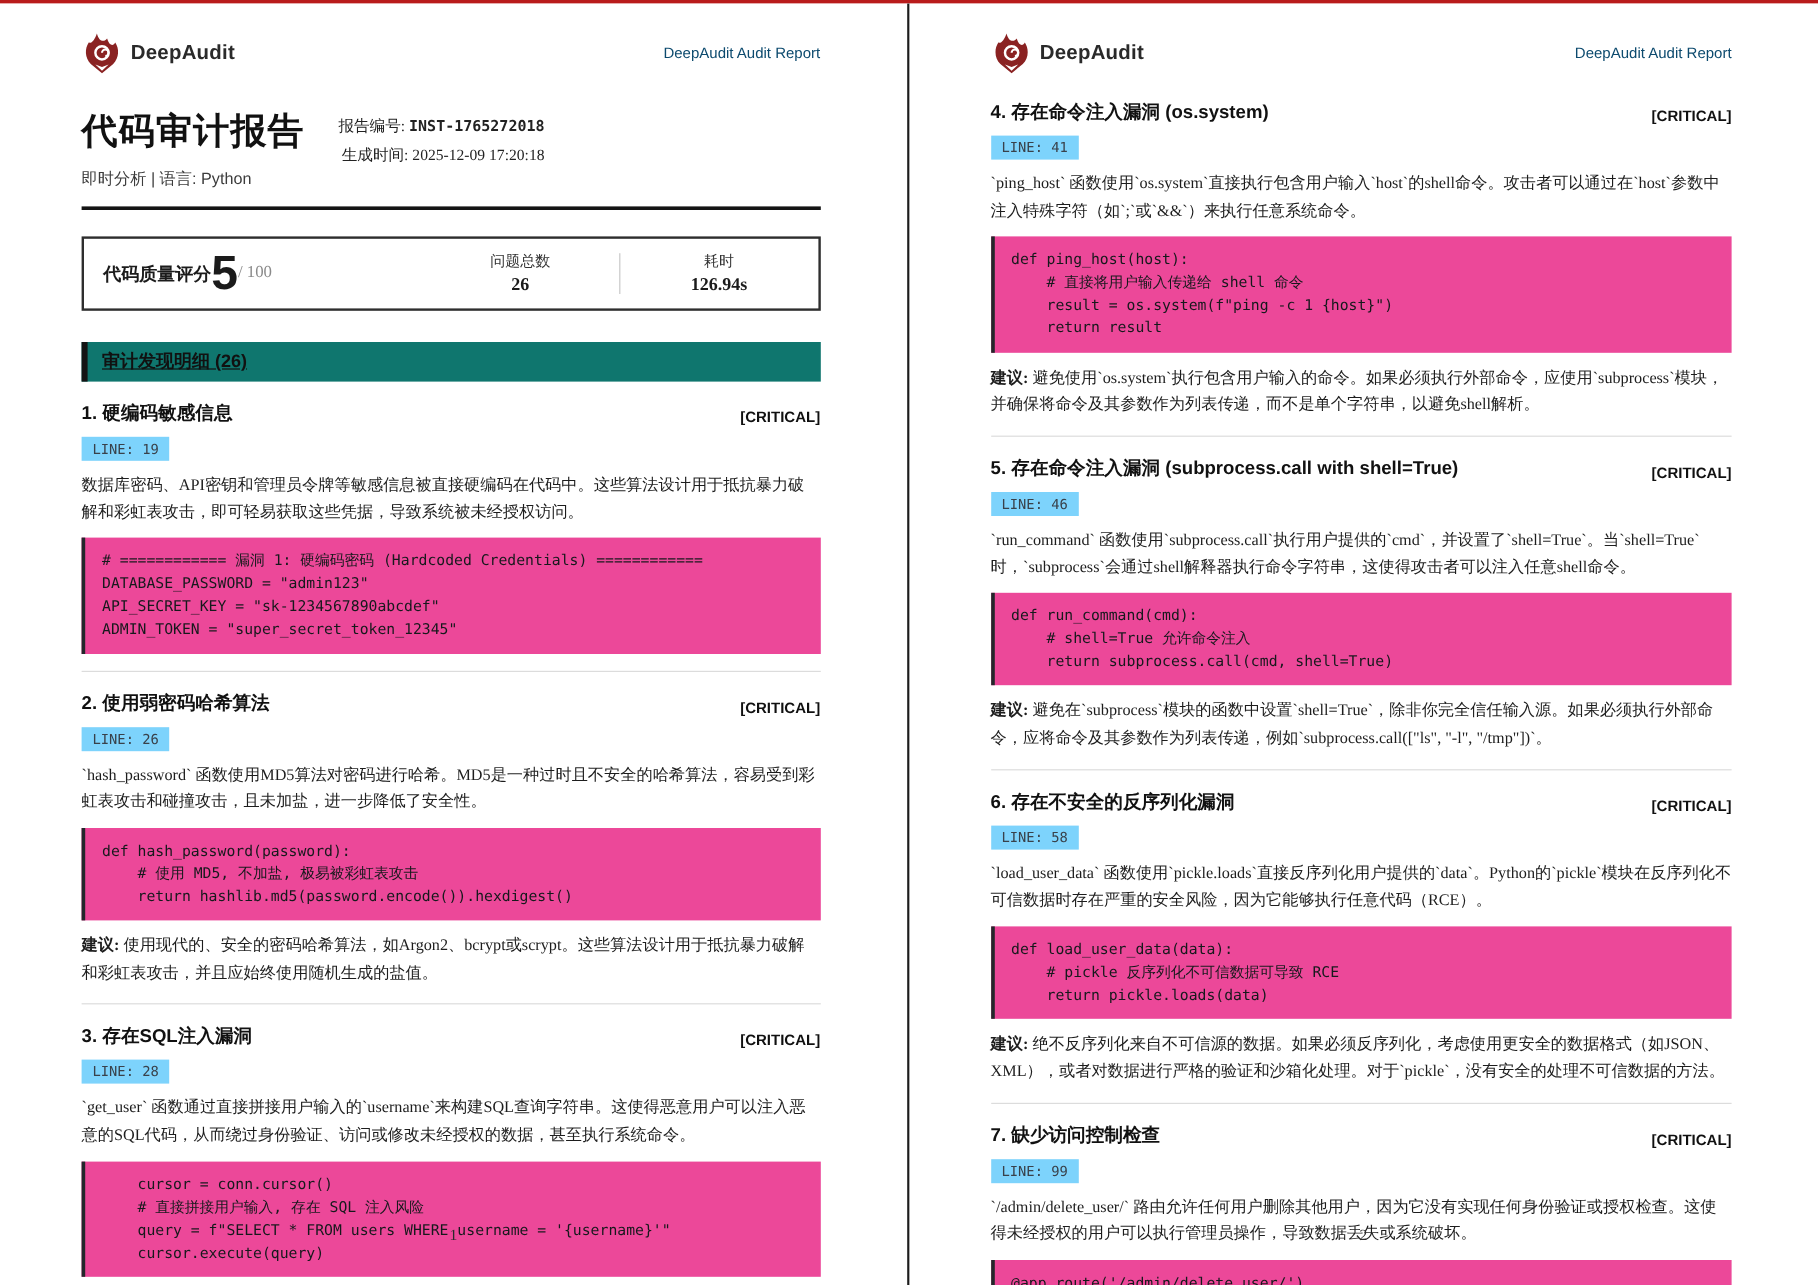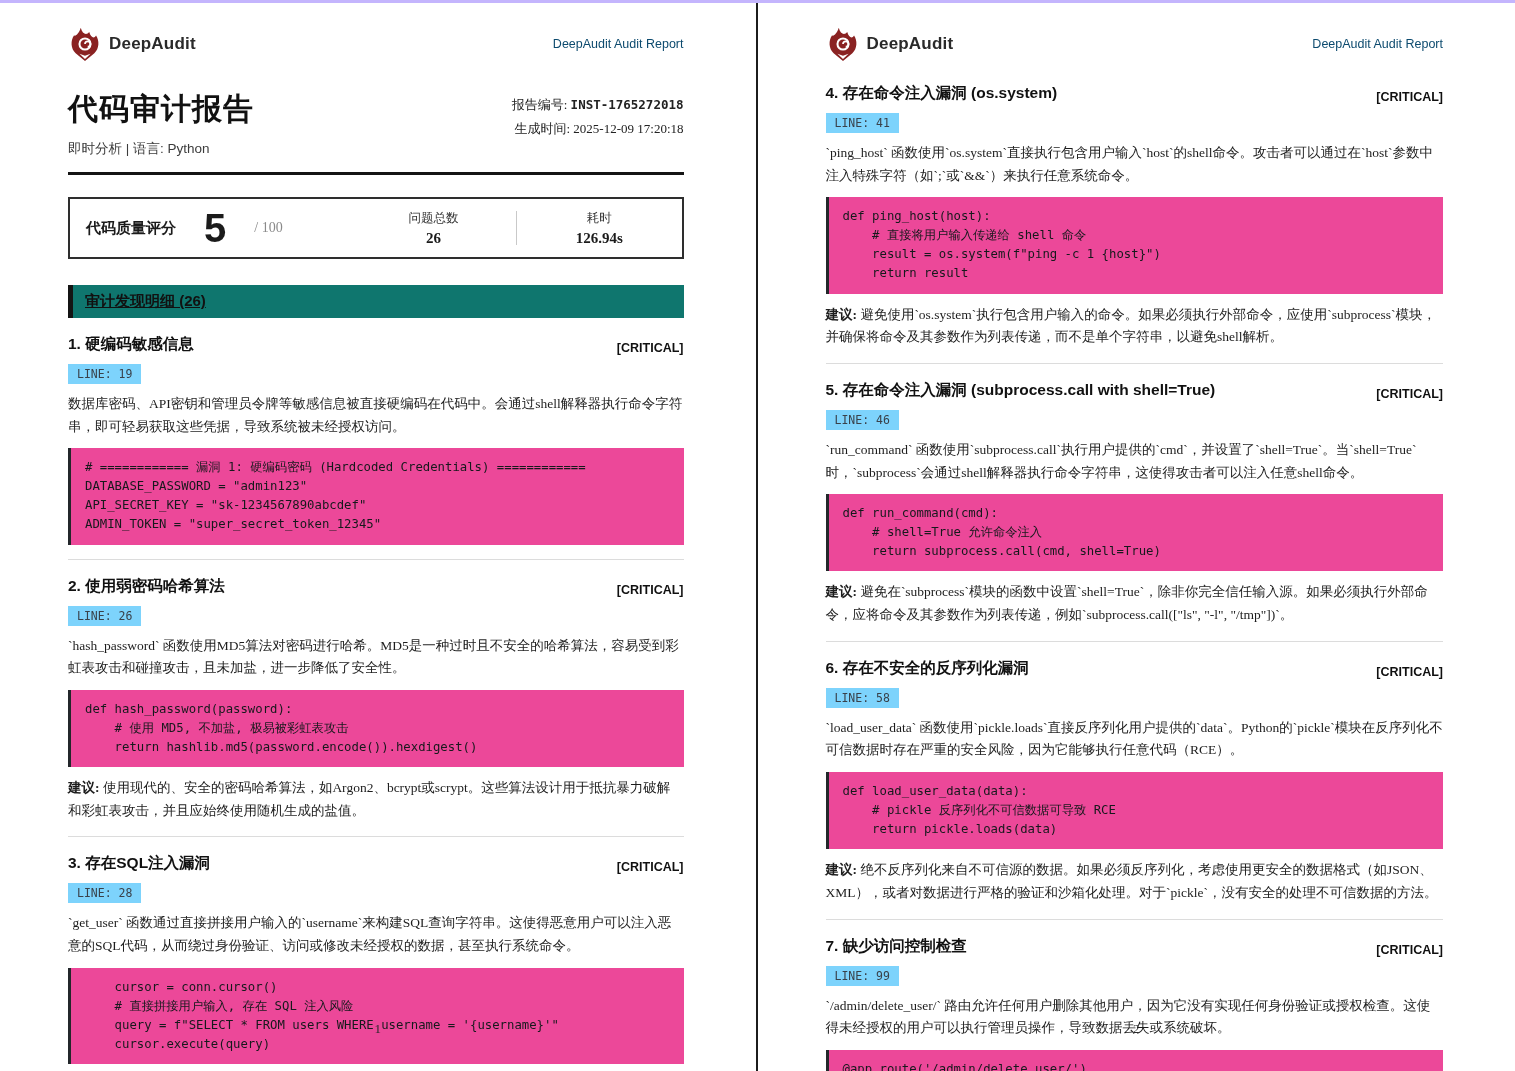--- a/index.html
+++ b/index.html
@@ -1,42 +1,42 @@
 <!DOCTYPE html>
 <html><head>
 <meta charset="utf-8">
 <style>
   * { margin:0; padding:0; box-sizing:border-box; }
   html,body { background:#ffffff; }
   body { width:1515px; height:1071px; overflow:hidden;
          font-family:"Liberation Serif","DejaVu Serif",serif; color:#1b1b1b; }
-  .sheet { display:flex; width:1515px; height:1071px; border-top:3px solid #c4b5fd; }
+  .sheet { display:flex; width:1515px; height:1071px; border-top:3px solid #b91c1c; }
   .page { width:50%; height:100%; position:relative; background:#fff; }
   .page.left { border-right:2px solid #1c1c1c; }
   .page-inner { padding:20px 72px 0 68px; }
 
   
   .hdr { display:flex; justify-content:space-between; align-items:center; height:42px; }
   .brand { display:flex; align-items:center; gap:7px; }
   .brand-name { font-family:"Liberation Sans","DejaVu Sans",sans-serif; font-weight:bold;
                 font-size:17px; color:#2a2a2a; letter-spacing:.2px; }
   .hdr-right { font-family:"Liberation Sans","DejaVu Sans",sans-serif; font-size:12.5px; color:#0c4a6e;text-align:right; }
 
   
-  .title-row { display:flex; justify-content:space-between; margin-top:24px; }
+  .title-row { display:flex; margin-top:24px;gap:28px; }
   .doc-title { font-family:"Liberation Sans","DejaVu Sans",sans-serif; font-weight:bold;
                font-size:30px; color:#111; letter-spacing:1px; }
   .doc-sub { font-family:"Liberation Sans","DejaVu Sans",sans-serif; font-size:13.5px; color:#3c3c3c; margin-top:10px; }
   .meta { text-align:right; font-size:13px; line-height:1.8; margin-top:4px; color:#222; }
   .meta b.mono { font-family:"DejaVu Sans Mono","Liberation Mono",monospace; font-size:12.5px; }
   .hr-thick { border:none; border-top:3px solid #141414; margin-top:14px; }
 
   
   .score-box { margin-top:22px; border:2px solid #2e2e2e; height:62px; display:flex; align-items:center; }
-  .score-left { flex:0 0 46%; display:flex; align-items:center; gap:28px; padding-left:16px; }
+  .score-left { flex:0 0 46%; display:flex; align-items:center; gap:0; padding-left:16px; }
   .score-label { font-family:"Liberation Sans","DejaVu Sans",sans-serif; font-weight:bold; font-size:15px; }
   .score-num { font-family:"Liberation Sans","DejaVu Sans",sans-serif; font-weight:bold; font-size:40px; line-height:1; }
   .score-max { font-size:14px; color:#8a8a8a; }
   .stat { flex:1; text-align:center; }
   .stat .lab { font-size:12.5px; color:#333; }
   .stat .val { font-weight:bold; font-size:15px; margin-top:3px; }
   .stat-div { width:1px; height:34px; background:#c9c9c9; }
 
   
   .section-bar { margin-top:26px; background:#0f766e; border-left:5px solid #141414;
@@ -112,21 +112,21 @@
       </div>
 
       <div class="section-bar">审计发现明细 (26)</div>
 
       <article class="finding">
         <div class="f-head">
           <h3 class="f-title">1. 硬编码敏感信息</h3>
           <span class="sev">[CRITICAL]</span>
         </div>
         <span class="line-badge">LINE: 19</span>
-        <p class="desc">数据库密码、API密钥和管理员令牌等敏感信息被直接硬编码在代码中。会通过shell解释器执行命令字符串，即可轻易获取这些凭据，导致系统被未经授权访问。</p>
+        <p class="desc">数据库密码、API密钥和管理员令牌等敏感信息被直接硬编码在代码中。这些算法设计用于抵抗暴力破解和彩虹表攻击，即可轻易获取这些凭据，导致系统被未经授权访问。</p>
         <pre class="code"># ============ 漏洞 1: 硬编码密码 (Hardcoded Credentials) ============
 DATABASE_PASSWORD = "admin123"
 API_SECRET_KEY = "sk-1234567890abcdef"
 ADMIN_TOKEN = "super_secret_token_12345"</pre>
       </article>
 
       <article class="finding">
         <div class="f-head">
           <h3 class="f-title">2. 使用弱密码哈希算法</h3>
           <span class="sev">[CRITICAL]</span>

